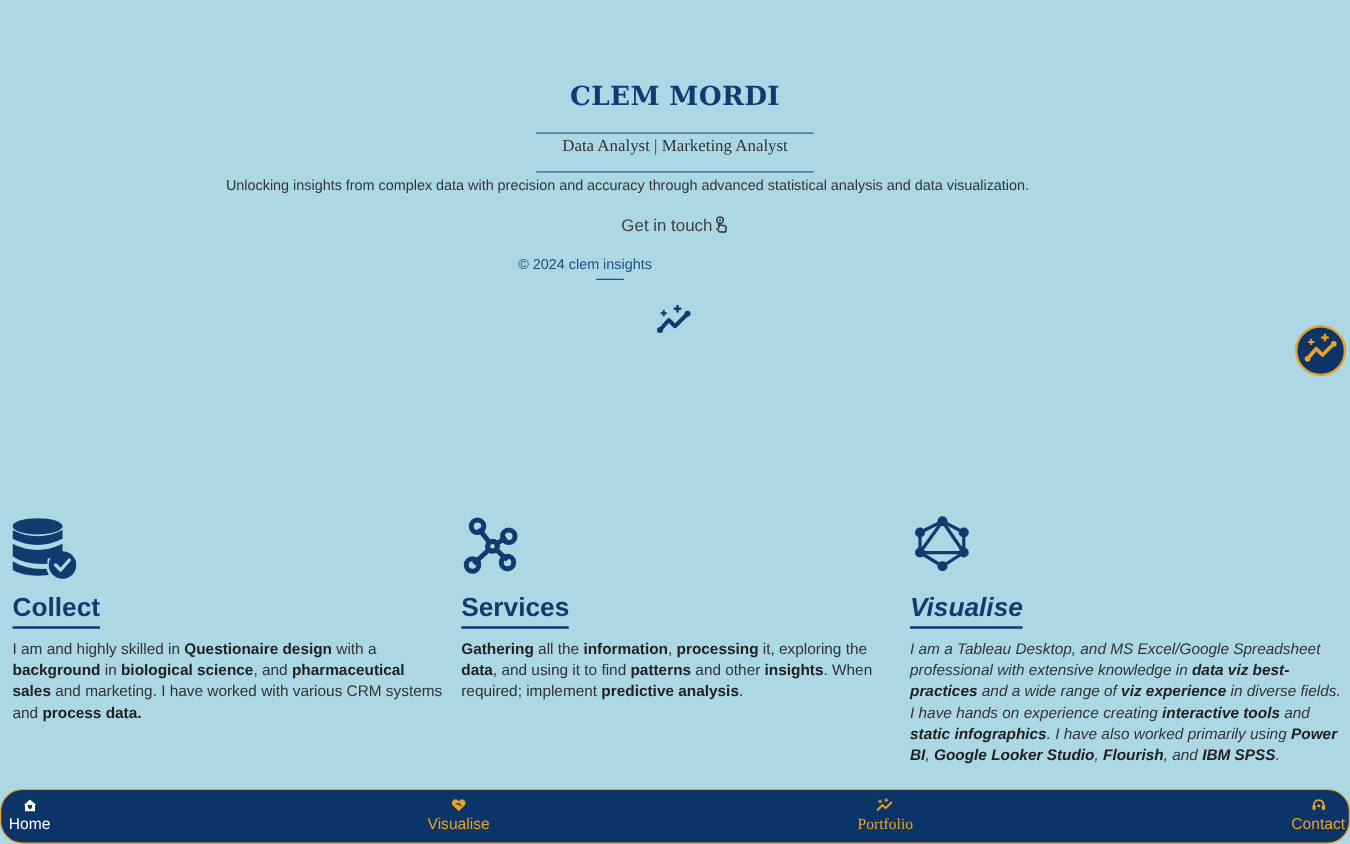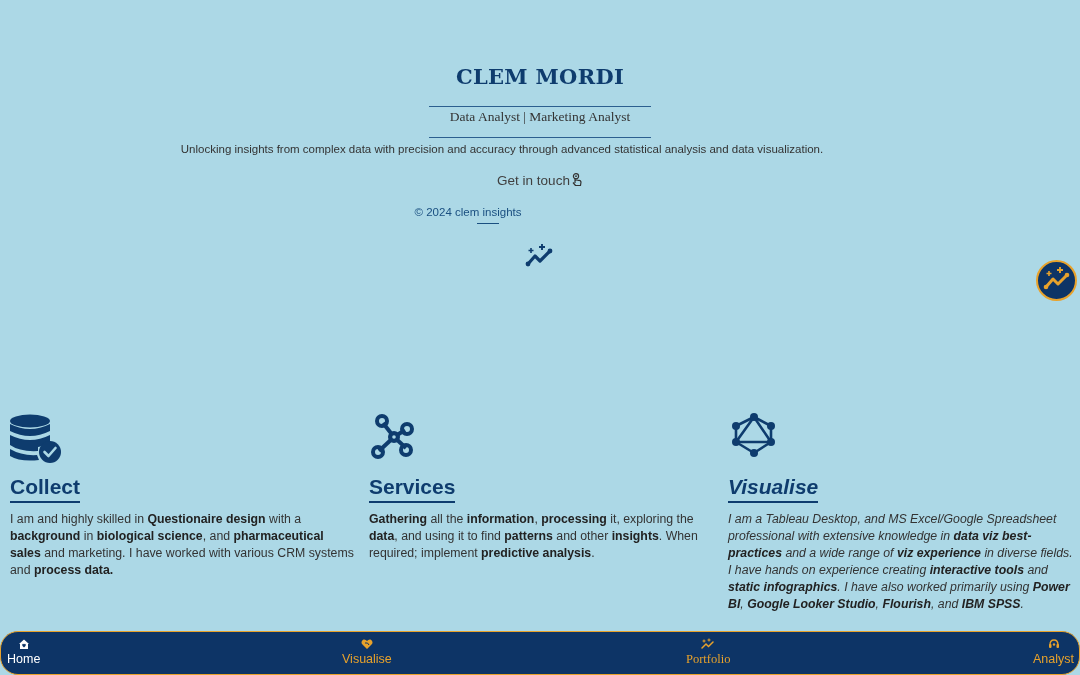--- a/index.html
+++ b/index.html
@@ -220,16 +220,16 @@
     </div>
     <div class="nav-item" id="nav-3">
       <span class="ni">
         <svg width="12" height="12" viewBox="0 0 12 12">
             <path d="M2 7 Q2 2 6 2 Q10 2 10 7" fill="none" stroke="#e8a22b" stroke-width="1.4"></path>
             <rect x="1" y="6" width="2.5" height="4" rx="1" fill="#e8a22b"></rect>
             <rect x="8.5" y="6" width="2.5" height="4" rx="1" fill="#e8a22b"></rect>
             <circle cx="6" cy="6.5" r="1.2" fill="#e8a22b"></circle>
           </svg>
       </span>
-      <span>Analyst</span>
+      <span>Contact</span>
     </div>
   </nav>
 </div>
 
 </body></html>

